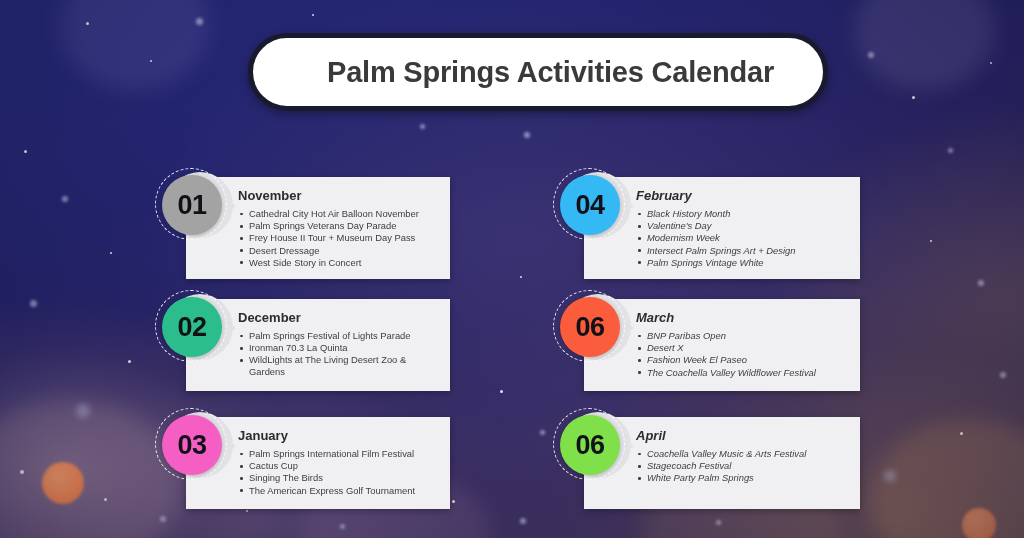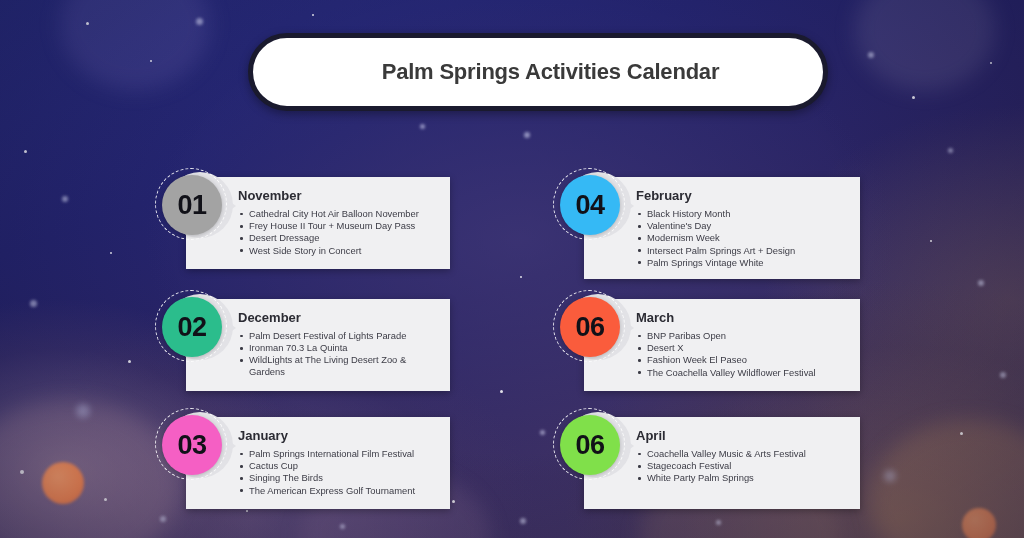--- a/index.html
+++ b/index.html
@@ -71,21 +71,21 @@
     inset: 0;
     background: #ffffff;
     border: 5px solid #1a1a2e;
     border-radius: 40px;
     box-shadow: 0 3px 10px rgba(0,0,0,0.35);
     display: flex;
     align-items: center;
     justify-content: center;
   }
   .title-text {
-    font-size: 22px;
+    font-size: 29px;
     font-weight: bold;
     color: #3a3a3a;
     letter-spacing: -0.2px;
     white-space: nowrap;
     margin-left: 25px;
   }
 
   
   .row {
     position: absolute;
@@ -95,21 +95,21 @@
     position: absolute;
     left: 36px;
     top: 17px;
     width: 264px;
     min-height: 92px;
     background: #f0f0f2;
     box-shadow: 0 2px 7px rgba(0,0,0,0.30);
     padding: 10px 12px 10px 52px;
     box-sizing: border-box;
   }
-  .card-wide { width: 276px; }
+  .card-wide { width: 276px; font-style: italic; }
 
   .month {
     font-size: 13px;
     font-weight: bold;
     color: #2b2b33;
     margin: 2px 0 5px 0;
     line-height: 1.1;
   }
   .events {
     list-style: none;
@@ -250,40 +250,41 @@
     <div class="title-pill">
       <div class="title-text">Palm Springs Activities Calendar</div>
     </div>
   </div>
 
   <div class="row" style="left:150px;top:160px;">
     <div class="card">
       <div class="month">November</div>
       <ul class="events">
         <li>Cathedral City Hot Air Balloon November</li>
+        <li>Palm Springs Veterans Day Parade</li>
         <li>Frey House II Tour + Museum Day Pass</li>
         <li>Desert Dressage</li>
         <li>West Side Story in Concert</li>
       </ul>
     </div>
     <div class="badge-box">
       <div class="badge-back"></div>
       <div class="badge-point"></div>
       <div class="badge-ring"></div>
       <div class="badge-circle" style="background:#a3a3a3;">
         <span class="badge-num">01</span>
       </div>
     </div>
   </div>
 
   <div class="row" style="left:150px;top:282px;">
     <div class="card">
       <div class="month">December</div>
       <ul class="events">
-        <li>Palm Desert Festival of Lights Parade</li>
+        <li>Palm Springs Festival of Lights Parade</li>
         <li>Ironman 70.3 La Quinta</li>
         <li>WildLights at The Living Desert Zoo &amp; Gardens</li>
       </ul>
     </div>
     <div class="badge-box">
       <div class="badge-back"></div>
       <div class="badge-point"></div>
       <div class="badge-ring"></div>
       <div class="badge-circle" style="background:#2bbd8c;">
         <span class="badge-num">02</span>

